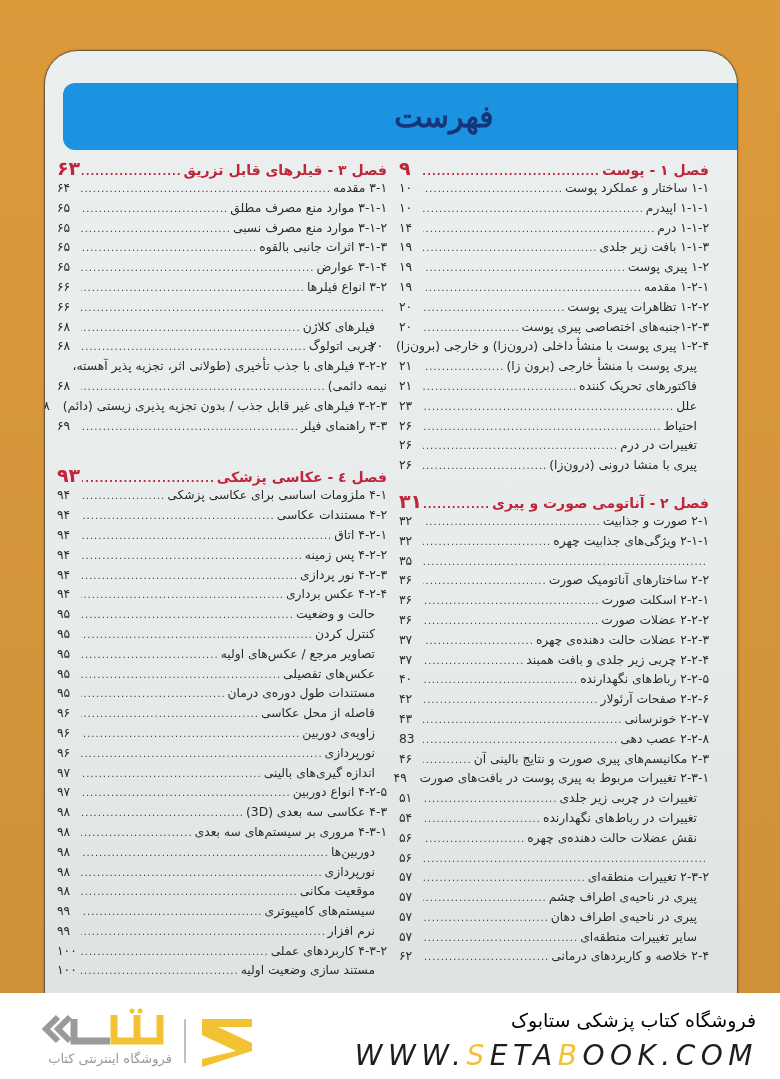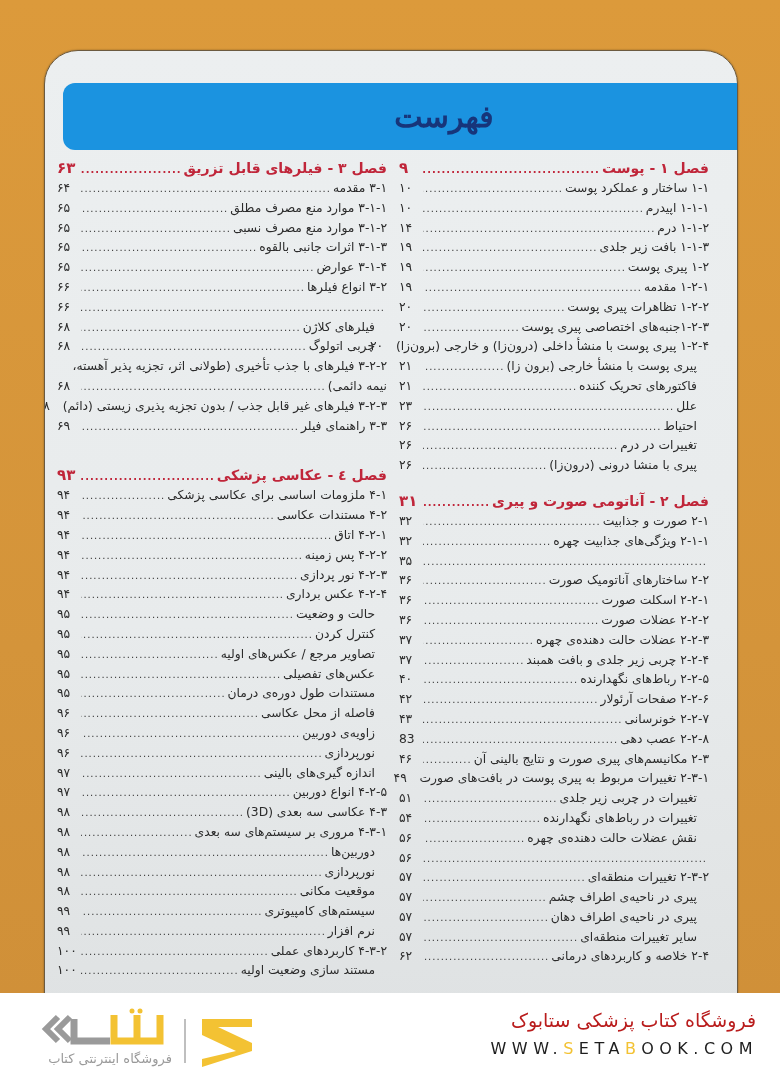--- a/index.html
+++ b/index.html
@@ -59,45 +59,46 @@
     letter-spacing: 1px;
     font-size: 10px;
     margin: 0 2px;
   }
   .row .dots::before {
     content: "........................................................................................................................................................";
   }
   .row .pg { flex: 0 0 auto; min-width: 22px; text-align: left; }
   .row.chapter { color: #c0263a; font-weight: bold; font-size: 14px; height: 22px; line-height: 22px; }
   .row.chapter .dots { color: #c0263a; }
-  .row.chapter .pg { font-size: 15px; }
+  .row.chapter .pg { font-size: 19px; }
   .row.indent .txt { padding-right: 12px; }
   .row.nodots .dots::before { content: ""; }
   .gap { height: 14px; }
   .footer {
     position: absolute;
     left: 0; top: 993px;
     width: 780px; height: 86px;
     background: #ffffff;
   }
   .logo {
     position: absolute; left: 40px; top: 12px; width: 260px; height: 64px;
   }
   .store-name {
     position: absolute; right: 24px; top: 16px;
     direction: rtl;
     font-size: 19px;
-    color: #b91c1c;
+    color: #000000;
   }
   .store-url {
     position: absolute; right: 22px; top: 46px;
-    font-size: 16px;
+    font-size: 28px;
     letter-spacing: 5.5px;
     color: #1e1e1e;
     font-family: "DejaVu Sans", sans-serif;
+    font-style: italic;
   }
   .store-url .acc { color: #f3c233; }
 </style>
 </head>
 <body>
 
 <div class="page">
   <div class="title-bar">
     <h1>فهرست</h1>
   </div>

